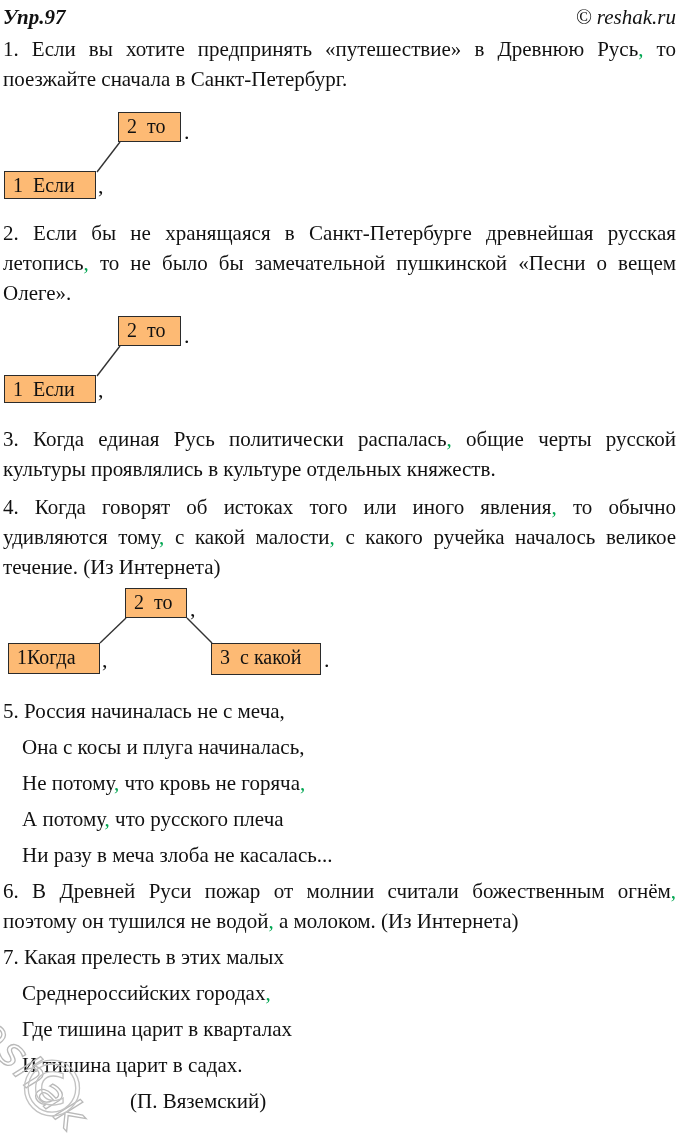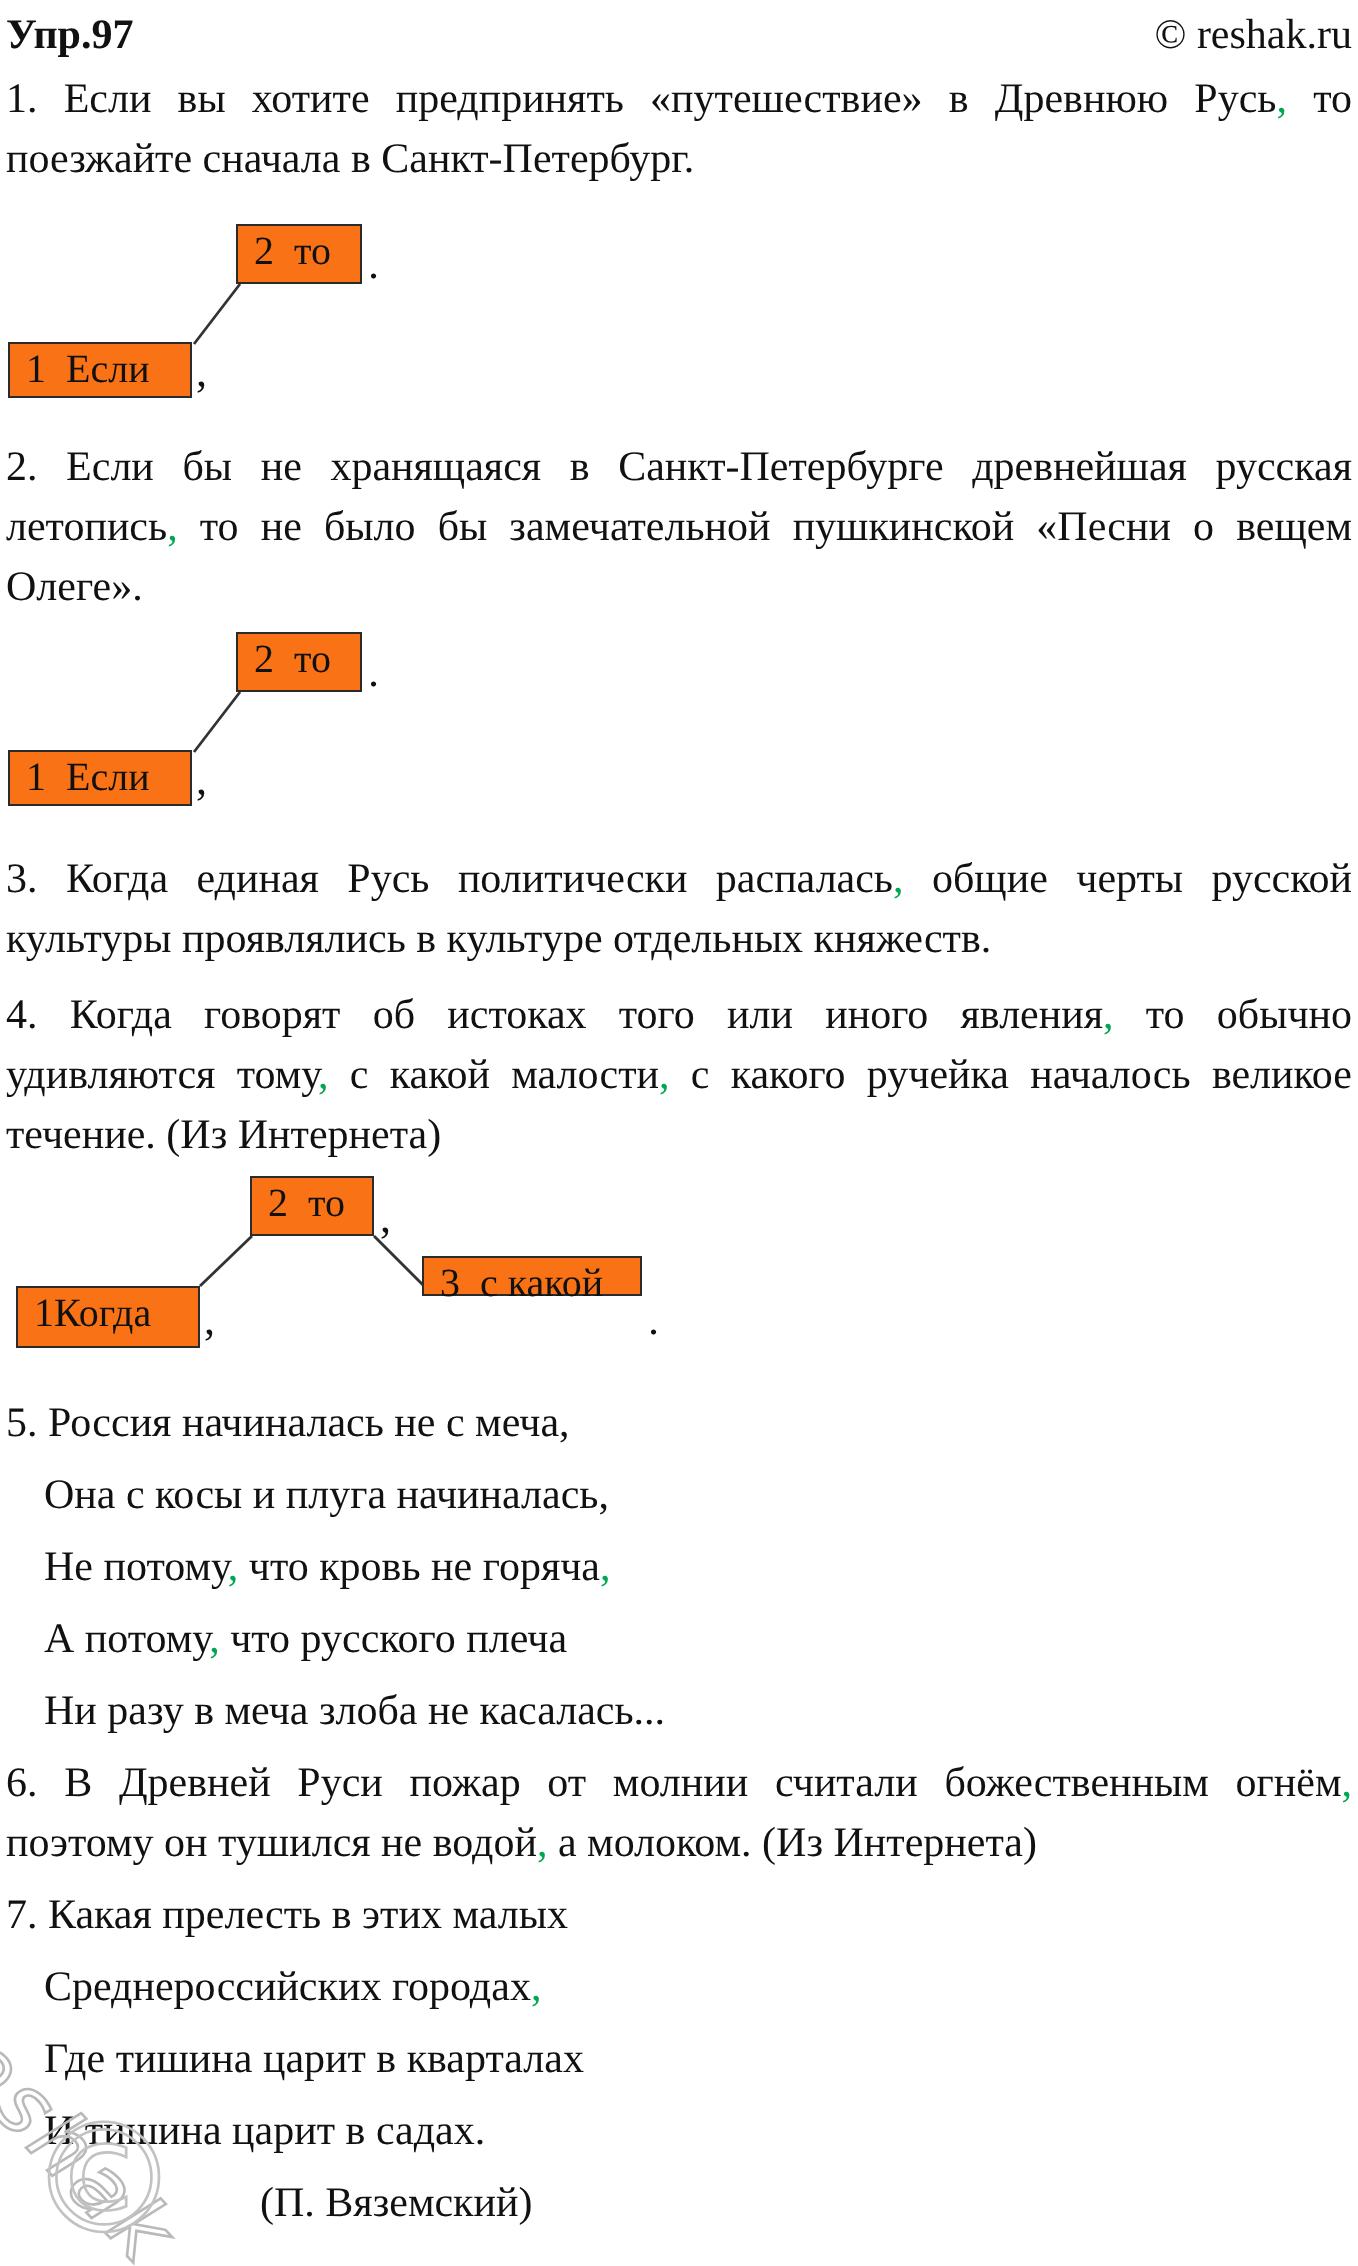--- a/index.html
+++ b/index.html
@@ -10,39 +10,39 @@
     background: #fff;
     overflow: hidden;
     box-sizing: border-box;
     padding: 4px 3px 0 3px;
     font-family: "Liberation Serif", "DejaVu Serif", serif;
     font-size: 21px;
     color: #111;
   }
   
   .hdr { display: flex; justify-content: space-between; align-items: flex-start;
-         line-height: 26px; margin-bottom: 4px; }
+         line-height: 26px; margin-bottom: 4px; font-style: italic; }
   .hdr .ex { font-weight: 700; }
   
   .para { text-align: justify; line-height: 30px; margin: 0; }
   .p1 { margin-bottom: 18px; }
   .p2 { margin-bottom: 8px; }
   .p3 { margin-bottom: 8px; }
   .p4 { margin-bottom: 4px; }
   .p6 { margin-bottom: 6px; }
   .seg-green { color: var(--green, #00a651); }
   
   .diagram { position: relative; }
   .d1 { width: 340px; height: 90px; margin: 0 0 16px 0; }
   .d2 { width: 340px; height: 90px; margin: 0 0 18px 0; }
   .d3 { width: 360px; height: 98px; margin: 0 0 12px 0; }
   .dbox {
     position: absolute;
     border: 1.6px solid #2b2b2b;
-    background: #f97316;
+    background: #fdba74;
     box-sizing: border-box;
     font-size: 20px;
     line-height: 25px;
     white-space: pre;
     padding: 1px 4px 1px 8px;
   }
   .punct { position: absolute; font-size: 22px; line-height: 22px; }
   .dsvg { position: absolute; left: 0; top: 0; }
   
   .poem { margin: 0; }
@@ -108,21 +108,21 @@
 
   <div class="diagram d3">
     <svg class="dsvg" width="360" height="98">
       <line x1="97" y1="57" x2="123" y2="32" stroke="#333" stroke-width="1.4"></line>
       <line x1="184" y1="32" x2="209" y2="57" stroke="#333" stroke-width="1.4"></line>
     </svg>
     <div class="dbox" style="left:122px; top:2px; width:62px; height:30px;">2  то</div>
     <span class="punct" style="left:187px; top:12px;">,</span>
     <div class="dbox" style="left:5px; top:57px; width:92px; height:31px;">1Когда</div>
     <span class="punct" style="left:99px; top:63px;">,</span>
-    <div class="dbox" style="left:208px; top:42px; width:110px; height:20px;">3  с какой</div>
+    <div class="dbox" style="left:208px; top:57px; width:110px; height:32px;">3  с какой</div>
     <span class="punct" style="left:321px; top:63px;">.</span>
   </div>
 
   <div class="poem">
     <div class="poem-line"><span class="seg">5. Россия начиналась не с меча,</span></div>
     <div class="poem-line indented"><span class="seg">Она с косы и плуга начиналась,</span></div>
     <div class="poem-line indented"><span class="seg">Не потому</span><span class="seg seg-green">,</span><span class="seg"> что кровь не горяча</span><span class="seg seg-green">,</span></div>
     <div class="poem-line indented"><span class="seg">А потому</span><span class="seg seg-green">,</span><span class="seg"> что русского плеча</span></div>
     <div class="poem-line indented"><span class="seg">Ни разу в меча злоба не касалась...</span></div>
   </div>

